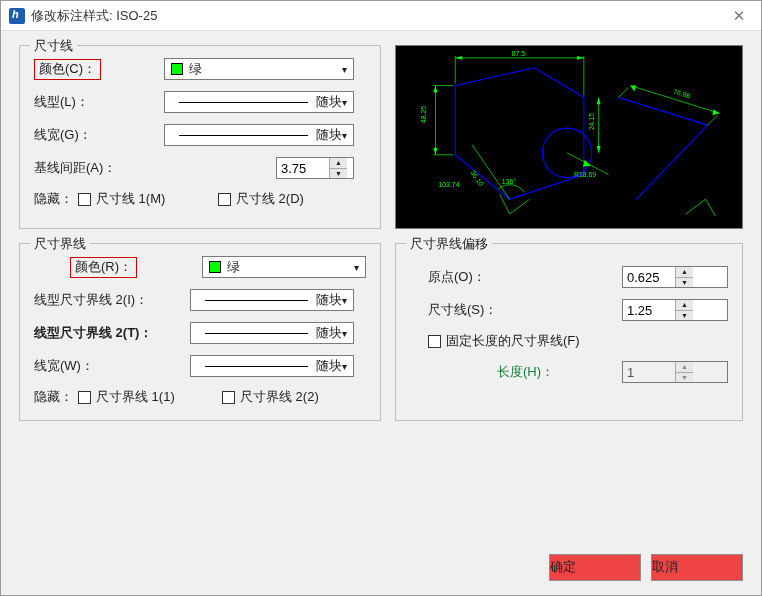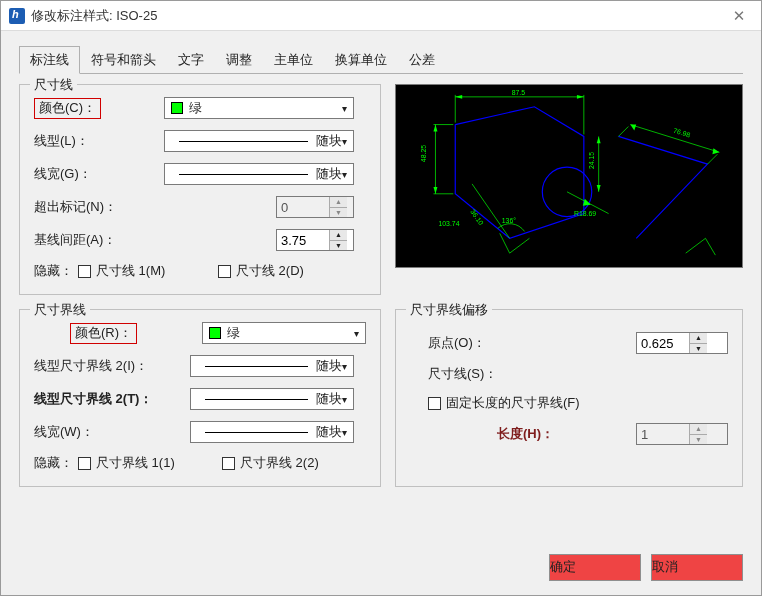--- a/index.html
+++ b/index.html
@@ -33,55 +33,46 @@
   .spinbox { width:78px; height:22px; border:1px solid #7a7a7a; background:#fff; display:flex; align-items:center;}
   .spinbox.disabled { background:#f0f0f0; color:#888;}
   .spinbox input { border:none; width:52px; padding:0 4px; font-size:13px; background:transparent; outline:none;}
   .spin-btns { width:18px; display:flex; flex-direction:column; border-left:1px solid #aaa; height:100%;}
   .spin-btns div { flex:1; font-size:7px; text-align:center; line-height:9px; border-bottom:1px solid #aaa; background:#e8e8e8;}
   .spin-btns div:last-child { border-bottom:none;}
   .chk { width:13px; height:13px; border:1px solid #333; background:#fff; display:inline-block; margin-right:5px; vertical-align:middle;}
   .extline-group { width:362px; flex:0 0 362px;}
   .offset-group { flex:1 1 auto; }
   .offset-rows .r .lbl { width:130px; padding-left:18px;}
-  .offset-rows .spinbox { width:92px;}
+  .offset-rows .spinbox { width:106px;}
   .btns { display:flex; justify-content:flex-end; gap:10px; padding:10px 18px 14px 0; }
   .btn { width:92px; height:27px; border:1px solid #8f8f8f; background:#ef4444; line-height:24px; font-size:13px;}
   .preview svg { width:100%; height:100%;}
   .dim-text { fill:#00ff00; font-size:7px; font-family:Arial;}
   .dim-line { stroke:#00ff00; stroke-width:0.7;}
   .shape-line { stroke:#0000ff; stroke-width:1.2; fill:none;}
   .arrow { fill:#00ff00;}
   .chk-wrap{display:flex;align-items:center;}
-  .disabled-text{color:#7f1d1d;font-weight:bold;}
+  .disabled-text{color:#15803d;}
   .hidelbl{width:44px;}
 </style>
 </head>
 <body>
 
 <div class="window">
   <div class="titlebar">
     <div class="left">
       <div class="appicon"></div>
       <span class="title-text">修改标注样式: ISO-25</span>
     </div>
     <div class="close-x">✕</div>
   </div>
 
   <div class="content">
 
-    <div class="tabs">
-      <div class="tab active">标注线</div>
-      <div class="tab">符号和箭头</div>
-      <div class="tab">文字</div>
-      <div class="tab">调整</div>
-      <div class="tab">主单位</div>
-      <div class="tab">换算单位</div>
-      <div class="tab">公差</div>
-    </div>
 
     <div class="body">
 
       <div class="row-top">
 
         <div class="group dimline-group">
           <div class="group-label">尺寸线</div>
           <div class="rows">
             <div class="r">
               <div class="lbl redbox-wrap">
@@ -103,31 +94,20 @@
             </div>
             <div class="r">
               <div class="lbl">线宽(G)：</div>
               <div class="sel">
                 <span class="line-sample"></span>
                 <span>随块</span>
                 <span class="caret">▾</span>
               </div>
             </div>
             <div class="r">
-              <div class="lbl">超出标记(N)：</div>
-              <div style="width:112px;"></div>
-              <div class="spinbox disabled">
-                <input disabled="" value="0" style="">
-                <div class="spin-btns">
-                    <div>▲</div>
-                    <div>▼</div>
-                  </div>
-              </div>
-            </div>
-            <div class="r">
               <div class="lbl">基线间距(A)：</div>
               <div style="width:112px;"></div>
               <div class="spinbox">
                 <input value="3.75" style="">
                 <div class="spin-btns">
                     <div>▲</div>
                     <div>▼</div>
                   </div>
               </div>
             </div>
@@ -264,20 +244,27 @@
                 <input value="0.625" style="">
                 <div class="spin-btns">
                     <div>▲</div>
                     <div>▼</div>
                   </div>
               </div>
             </div>
             <div class="r">
               <div class="lbl">尺寸线(S)：</div>
               <div style="flex:1;"></div>
+              <div class="spinbox">
+                <input value="1.25" style="">
+                <div class="spin-btns">
+                    <div>▲</div>
+                    <div>▼</div>
+                  </div>
+              </div>
             </div>
             <div class="r" style="padding-left:18px;">
               <div class="chk-wrap">
                 <span class="chk"></span>
                 <span>固定长度的尺寸界线(F)</span>
               </div>
             </div>
             <div class="r">
               <div class="lbl disabled-text" style="text-align:right;padding-left:0;padding-right:16px;width:160px;">长度(H)：</div>
               <div style="flex:1;"></div>

